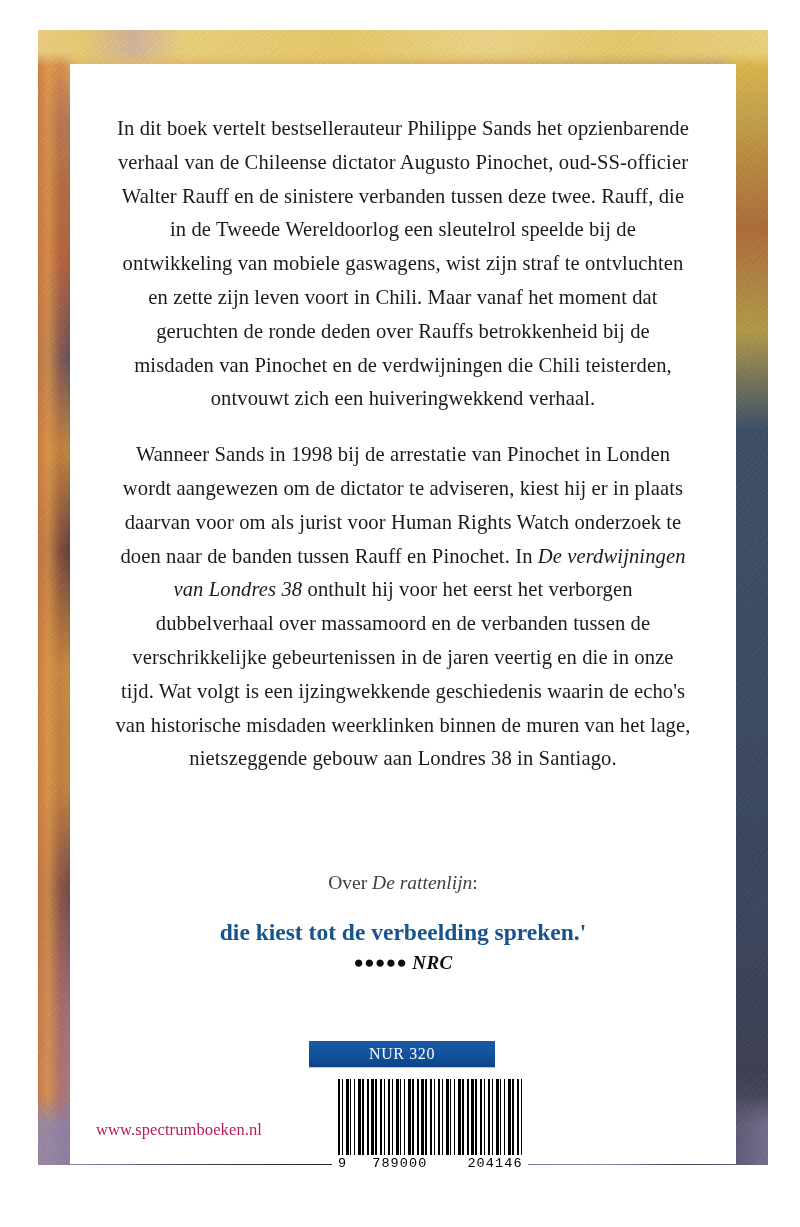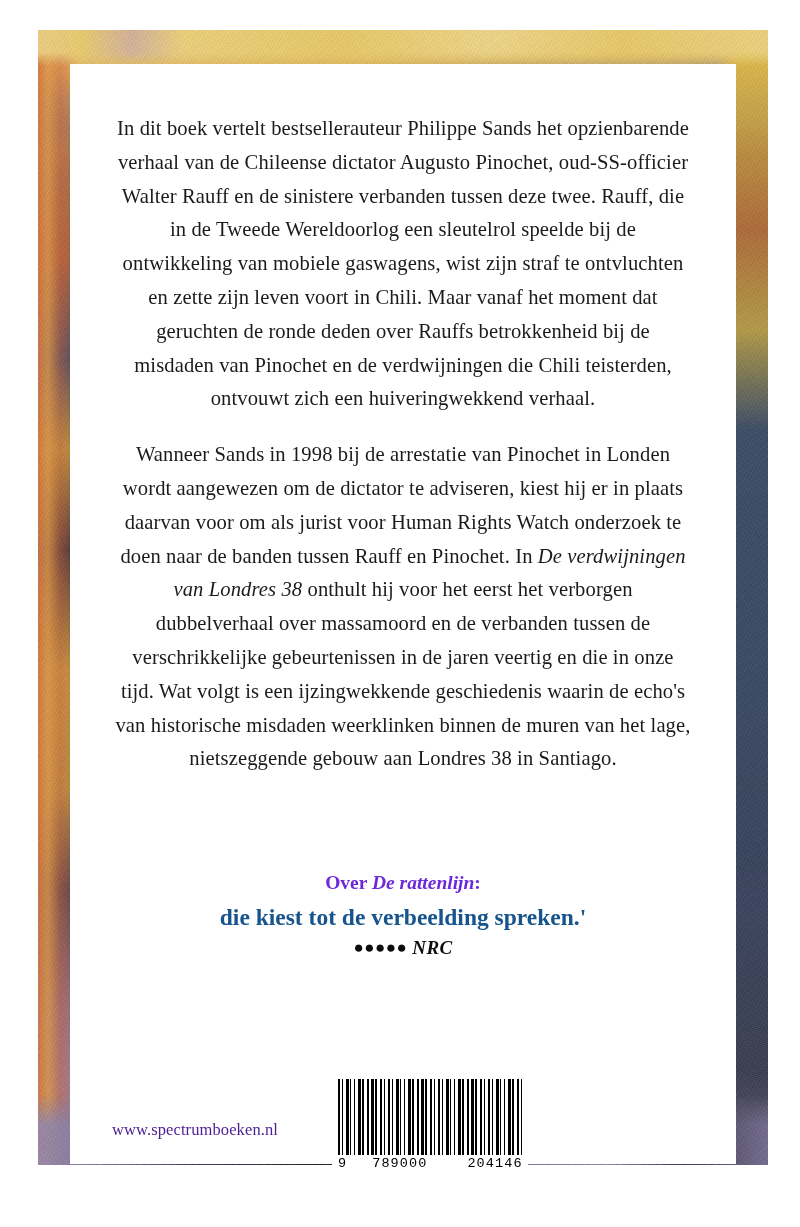--- a/index.html
+++ b/index.html
@@ -134,23 +134,23 @@
   
   .quote-block {
     position: absolute;
     left: 44px;
     top: 806px;
     width: 578px;
     text-align: center;
   }
   .quote-source-line {
     font-size: 19.5px;
-    font-weight: bold;
-    color: #6d28d9;
-    margin: 0 0 6px 0;
+    font-weight: normal;
+    color: #404040;
+    margin: 0 0 21px 0;
     line-height: 26px;
   }
   .quote-source-line em { font-style: italic; }
   .quote-text {
     font-size: 23.5px;
     font-weight: bold;
     color: #17538c;
     line-height: 31px;
     margin: 0;
   }
@@ -191,23 +191,22 @@
     letter-spacing: .6px;
     box-shadow: 0 1px 0 rgba(0,0,0,.25);
   }
 
   
   .website {
     position: absolute;
     left: 26px;
     top: 1056px;
     font-size: 16.5px;
-    color: #4c1d95;
+    color: #be185d;
     letter-spacing: .1px;
-    margin-left: 16px;
   }
 
   
   .barcode-wrap {
     position: absolute;
     left: 332px;
     top: 1075px;
     width: 196px;
     z-index: 9;
     background: #ffffff;
@@ -266,20 +265,23 @@
     <div class="quote-block">
       <p class="quote-source-line">
         <span>Over </span><em>De rattenlijn</em><span>:</span>
       </p>
       <p class="quote-text">die kiest tot de verbeelding spreken.'</p>
       <div class="rating-row">
         <span class="rating-dots">●●●●●</span><span class="rating-name">NRC</span>
       </div>
     </div>
 
+    <div class="nur-badge">
+      <span>NUR 320</span>
+    </div>
 
     <div class="website">www.spectrumboeken.nl</div>
 
   </div>
 
   <div class="barcode-wrap">
     <div class="barcode-bars"></div>
     <div class="barcode-digits">
       <span class="lead">9</span><span class="grp">789000</span><span class="grp">204146</span>
     </div>

